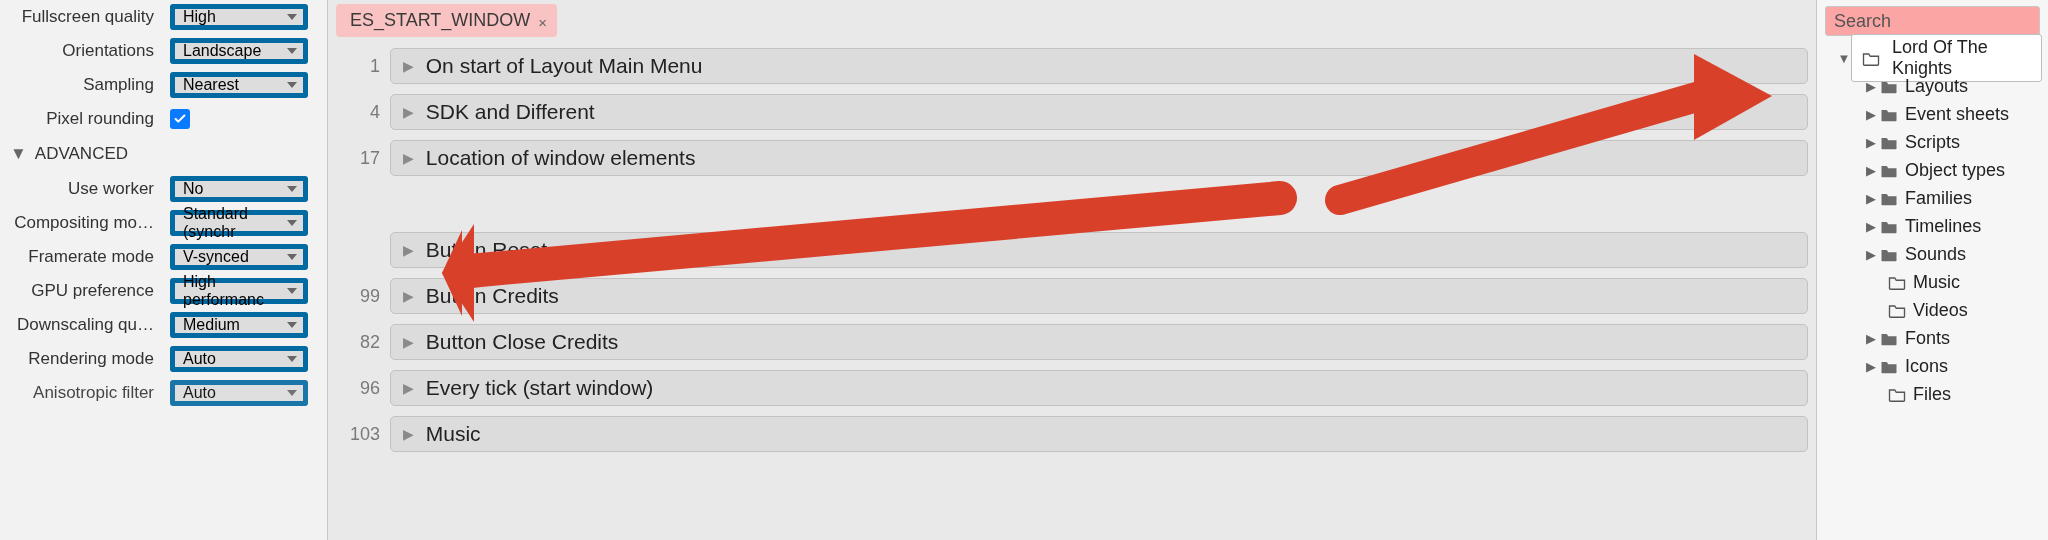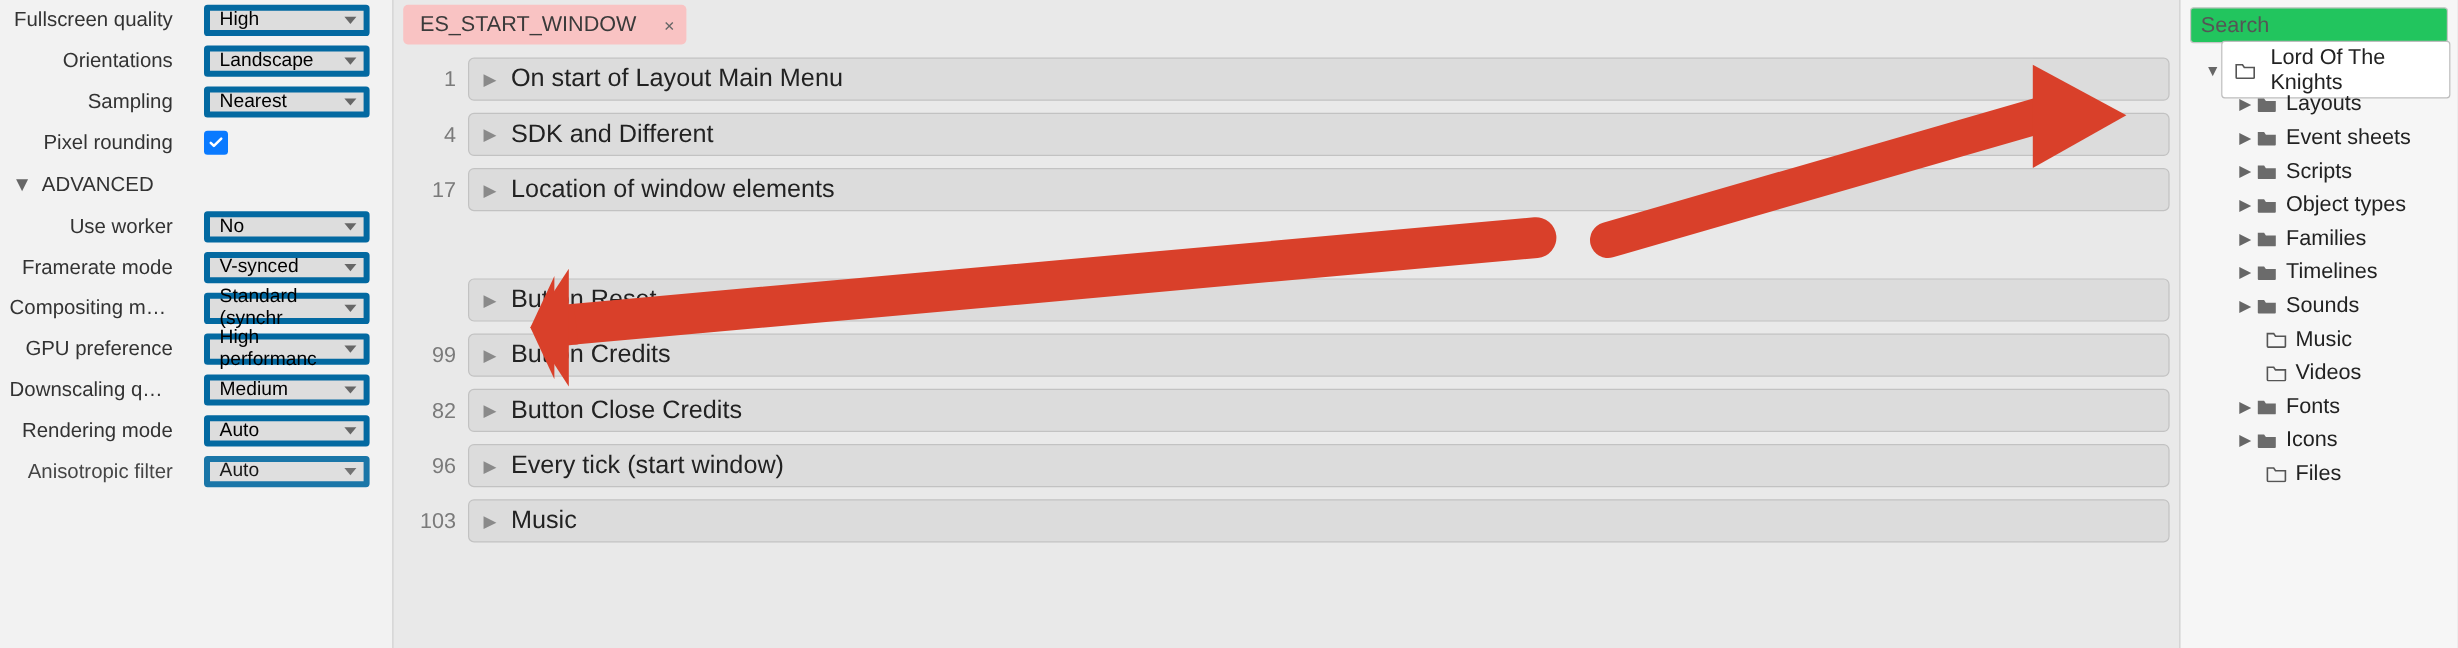--- a/index.html
+++ b/index.html
@@ -1,43 +1,43 @@
 <!DOCTYPE html>
 <html><head>
 <meta charset="utf-8">
 <style>
 * { box-sizing: border-box; margin: 0; padding: 0; font-family: -apple-system, BlinkMacSystemFont, "Segoe UI", Arial, sans-serif; }
 body { background: #e8e8e8; width: 2048px; height: 540px; overflow: hidden; position: relative; display: flex; }
 
 
 .props-panel { width: 328px; background: #f2f2f2; border-right: 1px solid #c7c7c7; overflow: hidden; padding-top: 0; }
 .prop-row { display: flex; align-items: center; height: 34px; padding: 0 8px; }
-.prop-label { flex: 0 0 162px; text-align: right; padding-right: 26px; font-size: 17px; color: #333; white-space: nowrap; overflow: hidden; text-overflow: ellipsis; }
+.prop-label { flex: 0 0 162px; text-align: right; padding-right: 16px; font-size: 17px; color: #333; white-space: nowrap; overflow: hidden; text-overflow: ellipsis; }
 .prop-ctrl { flex: 1; }
 .select { width: 138px; height: 26px; background: #ddd; border: 5px solid #0369a1; border-radius: 3px; font-size: 16px; padding: 0 22px 0 8px; position: relative; display:flex; align-items:center; }
 .select::after { content: ""; position: absolute; right: 6px; top: 50%; margin-top: -3px; border-left: 5px solid transparent; border-right: 5px solid transparent; border-top: 6px solid #666; }
 .checkbox { width: 20px; height: 20px; border-radius: 3px; background: #0a7aff; display:flex; align-items:center; justify-content:center; }
 .checkbox svg { width:14px; height:14px; }
 .section-hdr { display:flex; align-items:center; height: 36px; padding: 0 10px; font-size: 17px; color:#333; }
 .section-hdr .tri { margin-right: 8px; color:#666; }
 
 
 .center { flex: 1; background: #e9e9e9; position: relative; }
 .tabbar { height: 40px; display:flex; align-items: center; padding-left: 8px; }
-.tab { background: #f9c3c3; color: #3a3a3a; font-size: 18px; padding: 6px 10px 6px 14px; border-radius: 4px; display:flex; align-items:flex-end; gap:23px; }
+.tab { background: #f9c3c3; color: #3a3a3a; font-size: 18px; padding: 6px 10px 6px 14px; border-radius: 4px; display:flex; align-items:flex-end; gap:8px; }
 .tab .x { color:#666; font-size:15px; }
 .events-area { padding: 8px 8px 0 8px; }
 .event-row { display:flex; align-items:center; gap: 0; margin-bottom: 10px; }
 .gutter { width: 54px; text-align:right; padding-right: 10px; font-size: 18px; color: #7a7a7a; }
 .ev-bar { flex:1; height: 36px; background: #dcdcdc; border: 1px solid #c2c2c2; border-radius: 5px; display:flex; align-items:center; padding: 0 12px; gap: 12px; font-size: 21px; color:#222; }
 .ev-tri { color:#8a8a8a; font-size: 14px; }
 
 
 .tree-panel { width: 232px; background: #f6f6f6; border-left: 1px solid #c7c7c7; }
-.searchbox { margin: 6px 8px 4px 8px; height: 30px; border: 1px solid #c6c6c6; border-radius: 3px; background:#22c55e; padding: 0 8px; display:flex; align-items:center; font-size: 18px; color:#555; }
+.searchbox { margin: 6px 8px 4px 8px; height: 30px; border: 1px solid #c6c6c6; border-radius: 3px; background:#fca5a5; padding: 0 8px; display:flex; align-items:center; font-size: 18px; color:#555; }
 .tree { padding: 4px 6px; }
 .tree-row { display:flex; align-items:center; height: 28px; font-size: 18px; color:#222; }
 .tree-row .arr { width: 16px; text-align:center; color:#666; font-size:13px; }
 .tree-row .icon { width: 20px; height: 18px; margin-right: 6px; display:flex; align-items:center; justify-content:center; }
 .folder-solid svg, .folder-outline svg { width:18px; height:15px; }
 .indent1 { padding-left: 14px; }
 .indent2 { padding-left: 40px; }
 .indent3 { padding-left: 48px; }
 .proj-badge { background:#fff; border: 1px solid #bdbdbd; border-radius: 3px; padding: 2px 10px; display:flex; align-items:center; gap:6px; }
 
@@ -97,33 +97,33 @@
   <div class="prop-row">
     <div class="prop-label">Use worker</div>
     <div class="prop-ctrl">
         <div class="select">
           <span>No</span>
         </div>
       </div>
   </div>
 
   <div class="prop-row">
+    <div class="prop-label">Compositing mo…</div>
+    <div class="prop-ctrl">
+        <div class="select">
+          <span>Standard (synchr</span>
+        </div>
+      </div>
+  </div>
+
+  <div class="prop-row">
     <div class="prop-label">Framerate mode</div>
     <div class="prop-ctrl">
         <div class="select">
           <span>V-synced</span>
-        </div>
-      </div>
-  </div>
-
-  <div class="prop-row">
-    <div class="prop-label">Compositing mo…</div>
-    <div class="prop-ctrl">
-        <div class="select">
-          <span>Standard (synchr</span>
         </div>
       </div>
   </div>
 
   <div class="prop-row">
     <div class="prop-label">GPU preference</div>
     <div class="prop-ctrl">
         <div class="select">
           <span>High performanc</span>
         </div>

